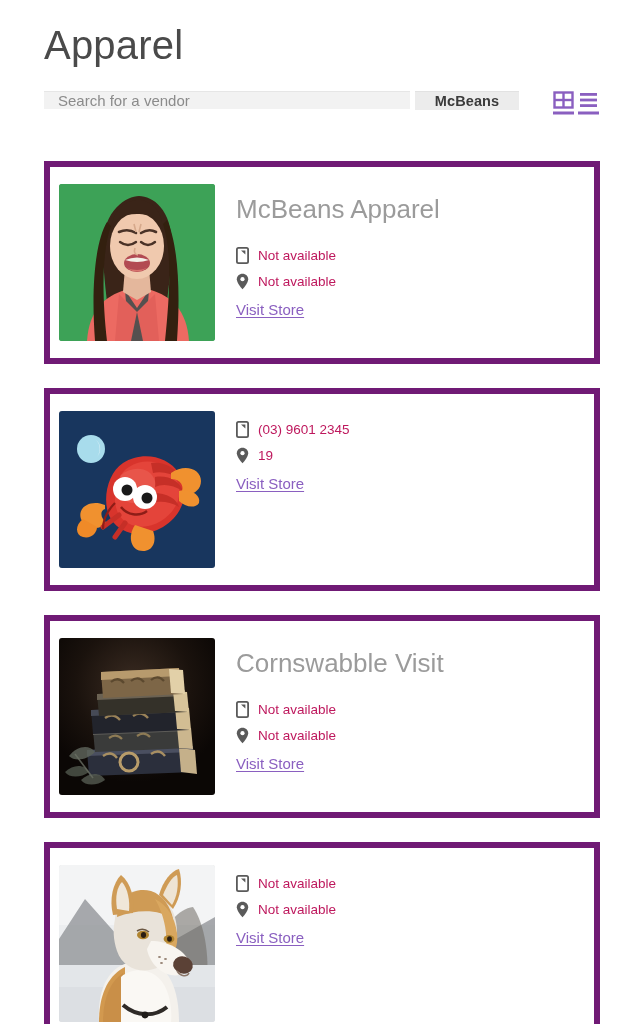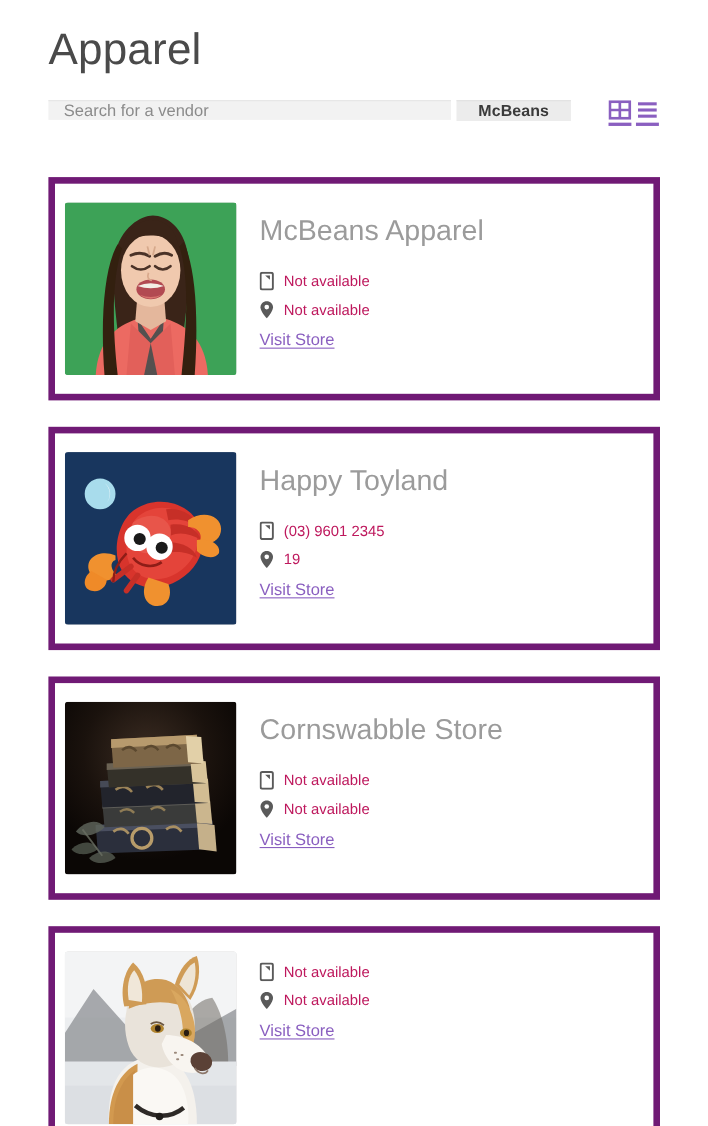--- a/index.html
+++ b/index.html
@@ -267,21 +267,20 @@
           <circle cx="66" cy="78" r="12" fill="#ffffff"></circle>
           <circle cx="86" cy="86" r="12" fill="#ffffff"></circle>
           <circle cx="68" cy="79" r="5.5" fill="#1a1a1a"></circle>
           <circle cx="88" cy="87" r="5.5" fill="#1a1a1a"></circle>
 
           <path d="M62 96 C68 104 80 106 88 100" stroke="#8e1d17" stroke-width="2.4" fill="none"></path>
           <path d="M56 92 C48 100 44 110 44 118" stroke="#8e1d17" stroke-width="2.2" fill="none"></path>
         </svg>
       </div>
       <div class="vendor-body">
-        <div class="vendor-name">Happy Toyland</div>
         <div class="meta-row">
           <span class="meta-icon">
             <svg width="13" height="17" viewBox="0 0 13 17">
               <rect x="0.9" y="0.9" width="11.2" height="15.2" rx="1.6" fill="none" stroke="#5a5a5a" stroke-width="1.8"></rect>
               <path d="M5 3.4 L9.4 3.4 L9.4 7.4 Z" fill="#5a5a5a"></path>
             </svg>
           </span>
           <span>(03) 9601 2345</span>
         </div>
         <div class="meta-row">
@@ -334,21 +333,21 @@
           <path d="M110 31 L124 32 L126 56 L112 55 Z" fill="#e2d0a8"></path>
           <path d="M52 44 q7 -6 13 1 M72 43 q7 -6 13 1 M92 42 q7 -6 13 1" stroke="#5c492f" stroke-width="2.2" fill="none"></path>
 
           <path d="M10 118 C18 108 30 106 36 114 C28 122 16 124 10 118 Z" fill="#5c6158" opacity="0.85"></path>
           <path d="M6 134 C14 126 26 126 30 134 C22 140 10 140 6 134 Z" fill="#4c5249" opacity="0.85"></path>
           <path d="M22 142 C30 134 42 134 46 142 C38 148 26 148 22 142 Z" fill="#555b51" opacity="0.8"></path>
           <path d="M16 116 L34 140" stroke="#6a6f63" stroke-width="1.6" opacity="0.8"></path>
         </svg>
       </div>
       <div class="vendor-body">
-        <div class="vendor-name">Cornswabble Store</div>
+        <div class="vendor-name">Cornswabble Visit</div>
         <div class="meta-row">
           <span class="meta-icon">
             <svg width="13" height="17" viewBox="0 0 13 17">
               <rect x="0.9" y="0.9" width="11.2" height="15.2" rx="1.6" fill="none" stroke="#5a5a5a" stroke-width="1.8"></rect>
               <path d="M5 3.4 L9.4 3.4 L9.4 7.4 Z" fill="#5a5a5a"></path>
             </svg>
           </span>
           <span>Not available</span>
         </div>
         <div class="meta-row">

